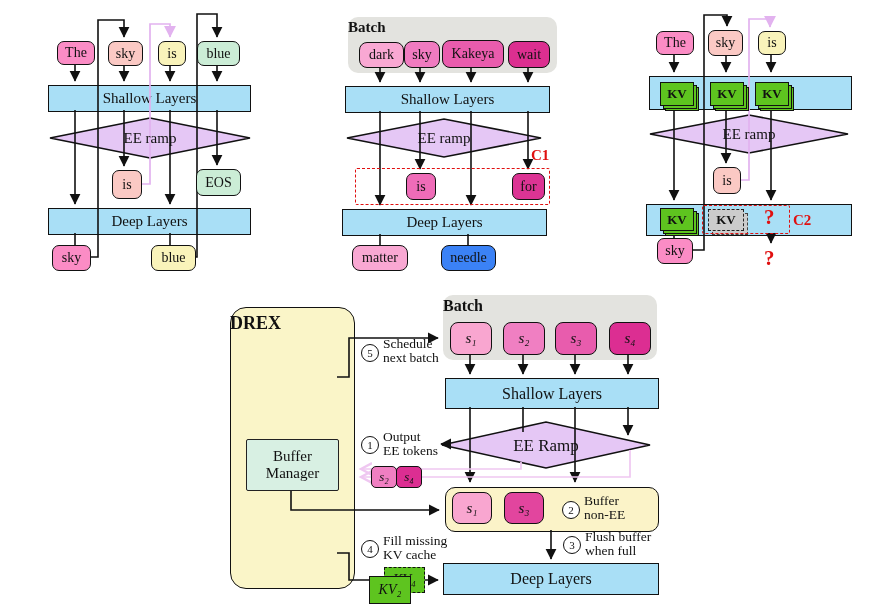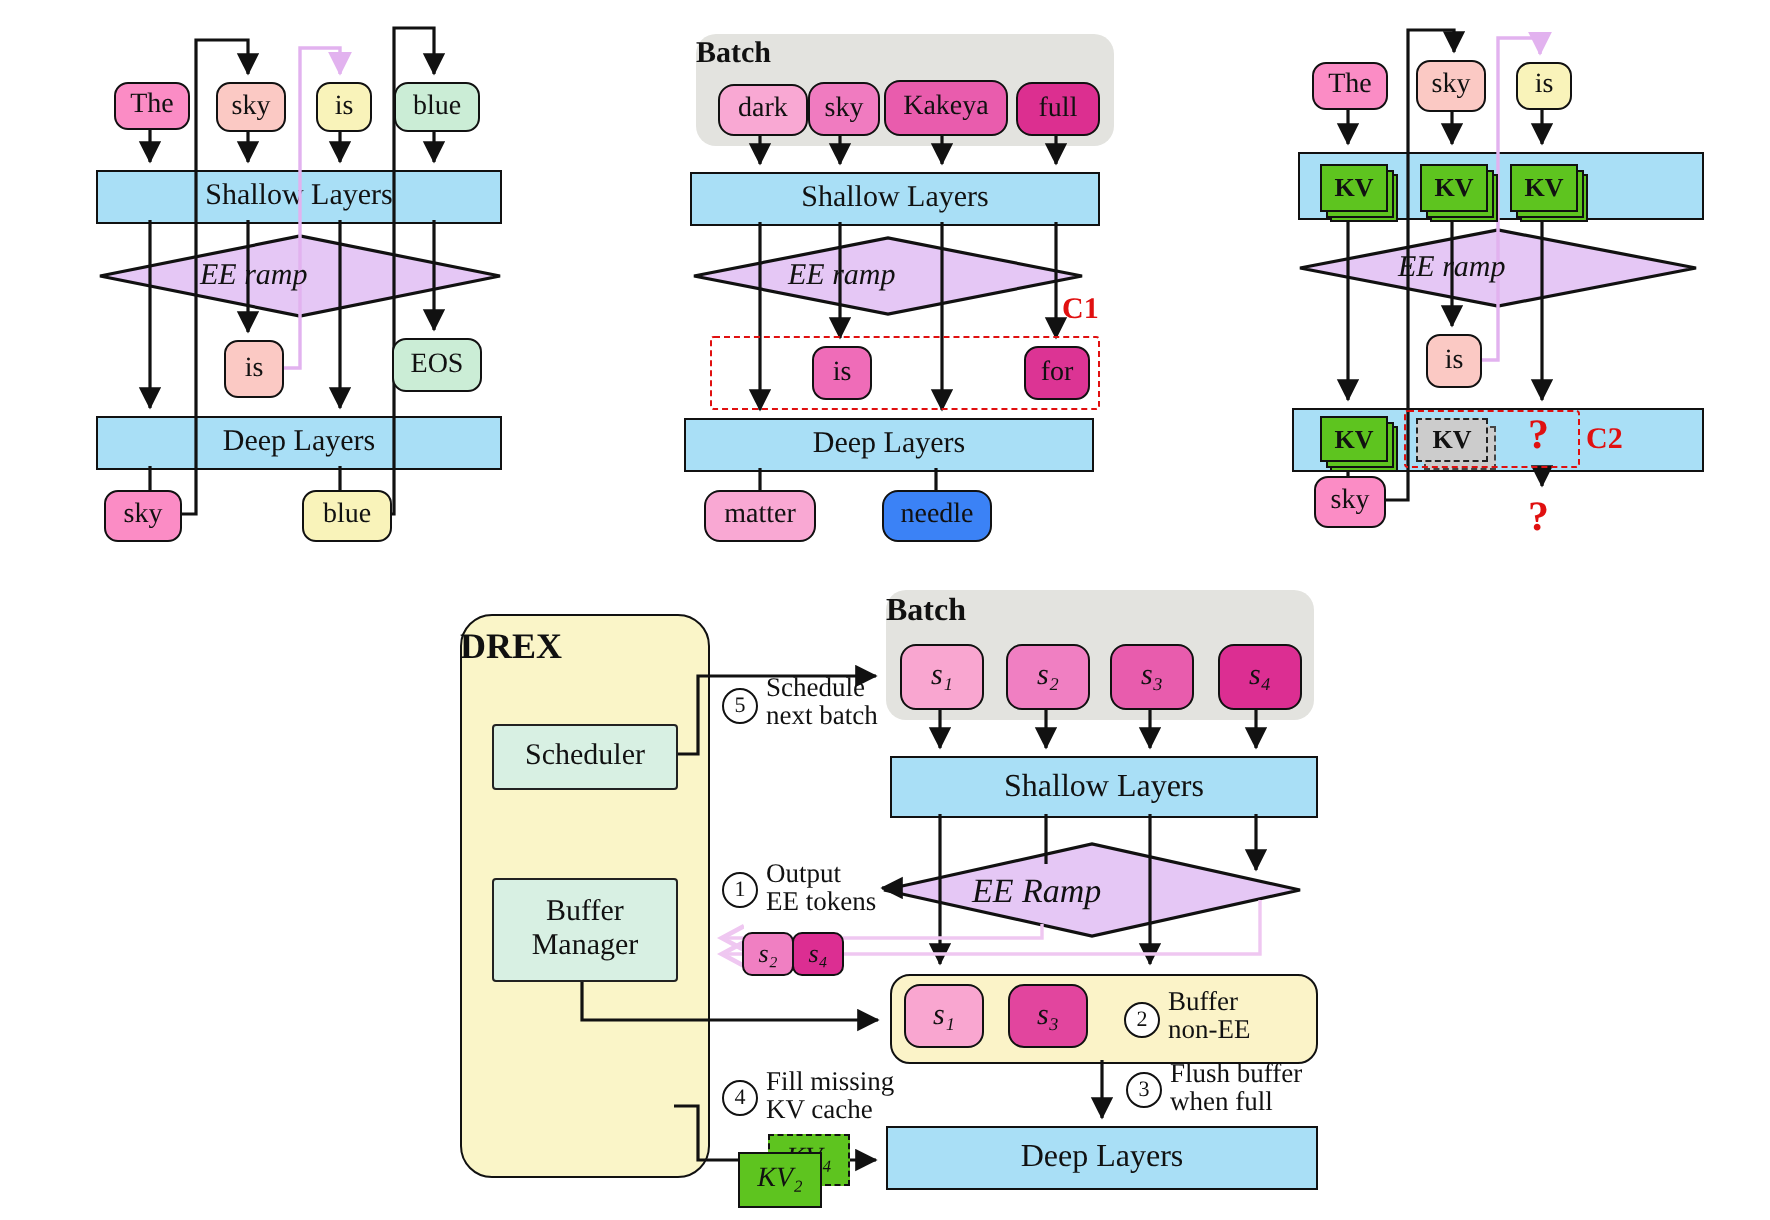--- a/index.html
+++ b/index.html
@@ -8,21 +8,21 @@
   .bar{position:absolute;background:#A9DFF6;border:1.5px solid #111;z-index:1;
        display:flex;align-items:center;justify-content:center;font-size:15px;}
   .bar.big{font-size:16px;}
   .gray{position:absolute;background:#E3E3DF;border:none;border-radius:10px;z-index:1;}
   .gray-label{position:absolute;z-index:3;font-weight:bold;text-align:left;font-size:15px;}
   .yellow{position:absolute;background:#FAF5C8;border:1.6px solid #111;z-index:1;}
   .tok{position:absolute;border:1.4px solid #111;border-radius:7px;z-index:3;
        display:flex;align-items:center;justify-content:center;font-size:14px;}
   .mint{position:absolute;background:#D8F0E3;border:1.3px solid #222;border-radius:2px;z-index:3;
         display:flex;align-items:center;justify-content:center;text-align:center;font-size:15px;line-height:17px;}
-  .dlabel{position:absolute;z-index:3;text-align:left;font-size:15px;font-style:italic;}
+  .dlabel{position:absolute;z-index:3;text-align:center;font-size:15px;}
   .circ{position:absolute;z-index:3;width:16px;height:16px;border:1.2px solid #111;border-radius:50%;
         background:#fff;font-size:11px;line-height:16px;text-align:center;}
   .ann{position:absolute;z-index:3;font-size:13.5px;line-height:14px;white-space:nowrap;}
   .reddash{position:absolute;border:1.8px dashed #E01010;z-index:4;border-radius:2px;}
   .redlab{position:absolute;z-index:5;color:#E01010;font-weight:bold;font-size:15px;}
   .qmark{position:absolute;z-index:5;color:#E01010;font-weight:bold;font-size:21px;}
   .kvwrap{position:absolute;z-index:3;}
   .kvlayer{position:absolute;background:#5EC41F;border:1.3px solid #111;}
   .kvmain{position:absolute;background:#5EC41F;border:1.3px solid #111;
           display:flex;align-items:center;justify-content:center;font-size:13px;font-weight:bold;}
@@ -153,21 +153,21 @@
   <div class="tok" style="left:197px;top:41px;width:41px;height:23px;background:#CBEDD6;">blue</div>
   <div class="dlabel" style="left:100px;top:130px;width:100px;">EE ramp</div>
   <div class="tok" style="left:112px;top:170px;width:28px;height:27px;background:#FBC9C4;">is</div>
   <div class="tok" style="left:196px;top:169px;width:43px;height:25px;background:#CBEDD6;">EOS</div>
   <div class="tok" style="left:52px;top:245px;width:37px;height:24px;background:#FB8CC5;">sky</div>
   <div class="tok" style="left:151px;top:245px;width:43px;height:24px;background:#F9F3BA;">blue</div>
 
   <div class="tok" style="left:359px;top:42px;width:43px;height:24px;background:#F9A8D3;border-radius:8px;">dark</div>
   <div class="tok" style="left:404px;top:41px;width:34px;height:25px;background:#F07BC0;border-radius:8px;">sky</div>
   <div class="tok" style="left:442px;top:40px;width:60px;height:26px;background:#E95CAD;border-radius:8px;">Kakeya</div>
-  <div class="tok" style="left:508px;top:41px;width:40px;height:25px;background:#DC2F90;border-radius:8px;">full</div>
+  <div class="tok" style="left:508px;top:41px;width:40px;height:25px;background:#DC2F90;border-radius:8px;">wait</div>
   <div class="dlabel" style="left:394px;top:130px;width:100px;">EE ramp</div>
   <div class="reddash" style="left:355px;top:168px;width:193px;height:35px;"></div>
   <div class="redlab" style="left:531px;top:147px;">C1</div>
   <div class="tok" style="left:406px;top:173px;width:28px;height:25px;background:#EF6CB8;">is</div>
   <div class="tok" style="left:512px;top:173px;width:31px;height:25px;background:#DC3494;">for</div>
   <div class="tok" style="left:352px;top:245px;width:54px;height:24px;background:#F9A8D3;border-radius:8px;">matter</div>
   <div class="tok" style="left:441px;top:245px;width:53px;height:24px;background:#3b82f6;border-radius:8px;">needle</div>
 
   <div class="tok" style="left:656px;top:31px;width:36px;height:22px;background:#FB8CC5;">The</div>
   <div class="tok" style="left:708px;top:30px;width:33px;height:24px;background:#FBC9C4;">sky</div>
@@ -200,21 +200,20 @@
   <div class="reddash" style="left:702px;top:205px;width:86px;height:27px;"></div>
   <div class="kvwrap" style="left:708px;top:209px;width:36px;height:22px;">
     <div class="kvlayer" style="left:4px;top:4px;width:34px;height:20px;background:#CCCCCC;border:1.3px dashed #444;"></div>
     <div class="kvmain" style="left:0;top:0;width:34px;height:20px;background:#CCCCCC;border:1.3px dashed #222;">KV</div>
   </div>
   <div class="qmark" style="left:764px;top:205px;">?</div>
   <div class="redlab" style="left:793px;top:212px;">C2</div>
   <div class="tok" style="left:657px;top:238px;width:34px;height:24px;background:#FB8CC5;">sky</div>
   <div class="qmark" style="left:764px;top:246px;">?</div>
 
-  <div class="mint" style="left:246px;top:362px;width:91px;height:31px;">Scheduler</div>
   <div class="mint" style="left:246px;top:439px;width:91px;height:50px;">Buffer Manager</div>
 
   <div class="tok ital" style="left:450px;top:322px;width:40px;height:31px;background:#F9A6D0;border-radius:8px;font-size:15px;">s₁</div>
   <div class="tok ital" style="left:503px;top:322px;width:40px;height:31px;background:#F07FC2;border-radius:8px;font-size:15px;">s₂</div>
   <div class="tok ital" style="left:555px;top:322px;width:40px;height:31px;background:#E85CAD;border-radius:8px;font-size:15px;">s₃</div>
   <div class="tok ital" style="left:609px;top:322px;width:40px;height:31px;background:#DC2E92;border-radius:8px;font-size:15px;">s₄</div>
 
   <div class="dlabel" style="left:486px;top:436px;width:120px;font-size:17px;">EE Ramp</div>
 
   <div class="circ" style="left:361px;top:344px;">5</div>

